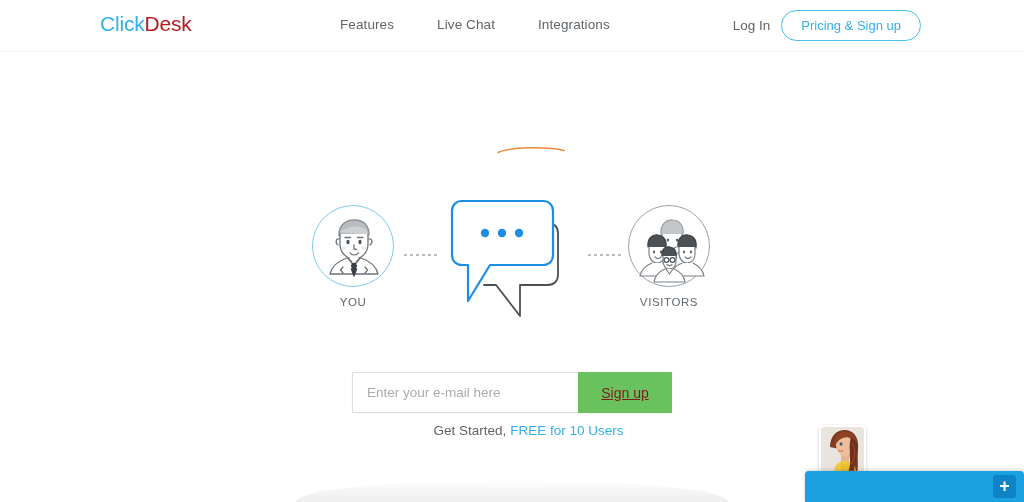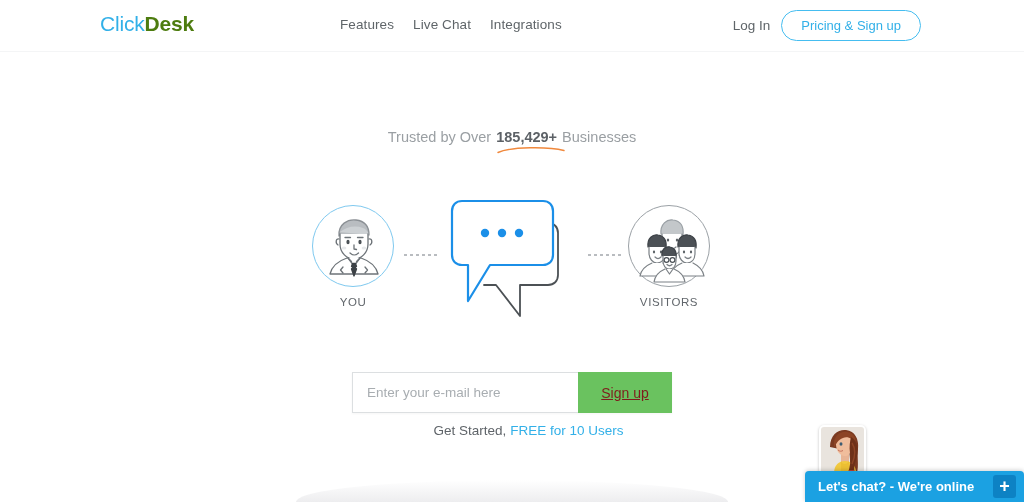--- a/index.html
+++ b/index.html
@@ -33,29 +33,29 @@
 
   .logo {
     position: absolute;
     left: 100px;
     top: 12px;
     font-size: 21px;
     letter-spacing: -0.2px;
     white-space: nowrap;
   }
   .logo .part-a { color: #32b0e8; font-weight: 400; }
-  .logo .part-b { color: #4d7c0f; font-weight: 700; }
+  .logo .part-b { color: #b91c1c; font-weight: 400; }
 
   .nav {
     position: absolute;
     left: 340px;
     top: 17px;
     display: flex;
     align-items: center;
-    gap: 19px;
+    gap: 43px;
   }
   .nav-item {
     font-size: 13.5px;
     color: #5f6569;
     cursor: pointer;
     white-space: nowrap;
     letter-spacing: 0.1px;
   }
 
   .header-right {
@@ -317,23 +317,20 @@
     </div>
 
     <div class="header-right">
       <span class="login-link">Log In</span>
       <span class="pill-button">Pricing &amp; Sign up</span>
     </div>
 
   </div>
 
 
-  <div class="hero-sub">
-    <span>Trusted by Over </span><span class="count">185,429+</span><span> Businesses</span>
-  </div>
 
   <svg class="swoosh" viewBox="0 0 68 9">
     <path d="M1 7.5 C 14 1.5, 52 1.5, 67 5.5" fill="none" stroke="#f0883c" stroke-width="1.4" stroke-linecap="round"></path>
   </svg>
 
   <div class="illustration">
 
     <div class="avatar-circle avatar-you">
       <svg width="79" height="79" viewBox="0 0 79 79">
         <g fill="none" stroke="#6d7378" stroke-width="1.3" stroke-linecap="round" stroke-linejoin="round">
@@ -466,19 +463,18 @@
         <path d="M13 19 C12 9, 19 4, 26 5 C33 6, 36 12, 34 17 C32 12, 27 9, 22 11 C17 13, 15 16, 14 21 Z" fill="#8c4425"></path>
 
         <path d="M30 10 C37 14, 38 24, 35 33 C33 39, 33 43, 34 46 L27 46 C29 40, 30 33, 29 26 C28 20, 29 14, 30 10 Z" fill="#6e3119"></path>
         <path d="M31 16 C35 22, 34 30, 31 37" stroke="#8c4425" stroke-width="1.5" fill="none"></path>
 
         <path d="M28 43 L33 43 L33 46 L28 46 Z" fill="#c4402e"></path>
       </svg>
     </div>
 
     <div class="chat-bar">
-      <span class="chat-text">Let's chat? - We're online</span>
       <span class="chat-plus">+</span>
     </div>
 
   </div>
 
 </div>
 
 </body></html>

